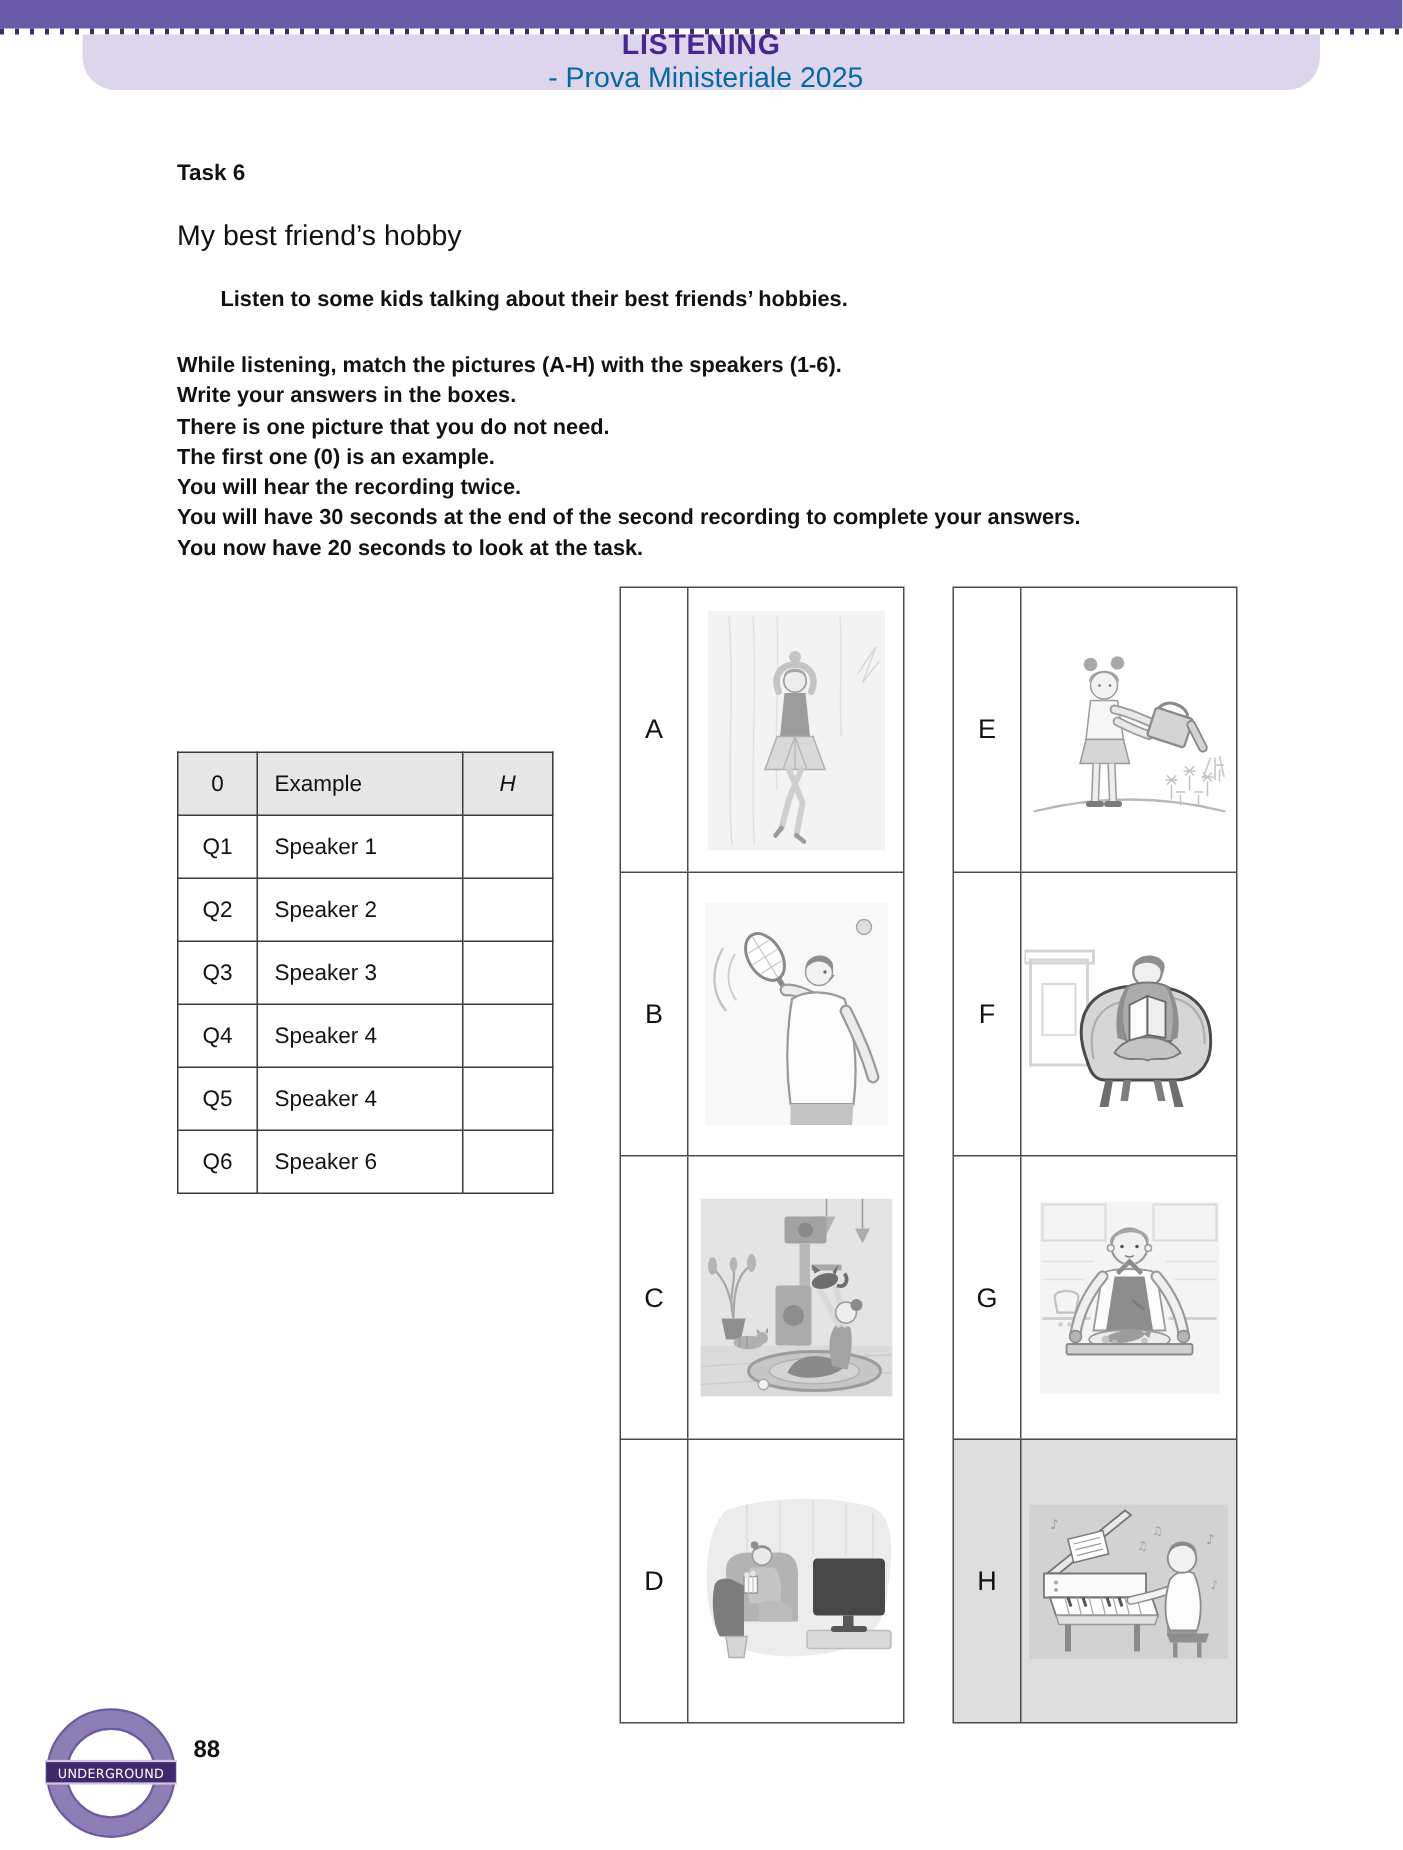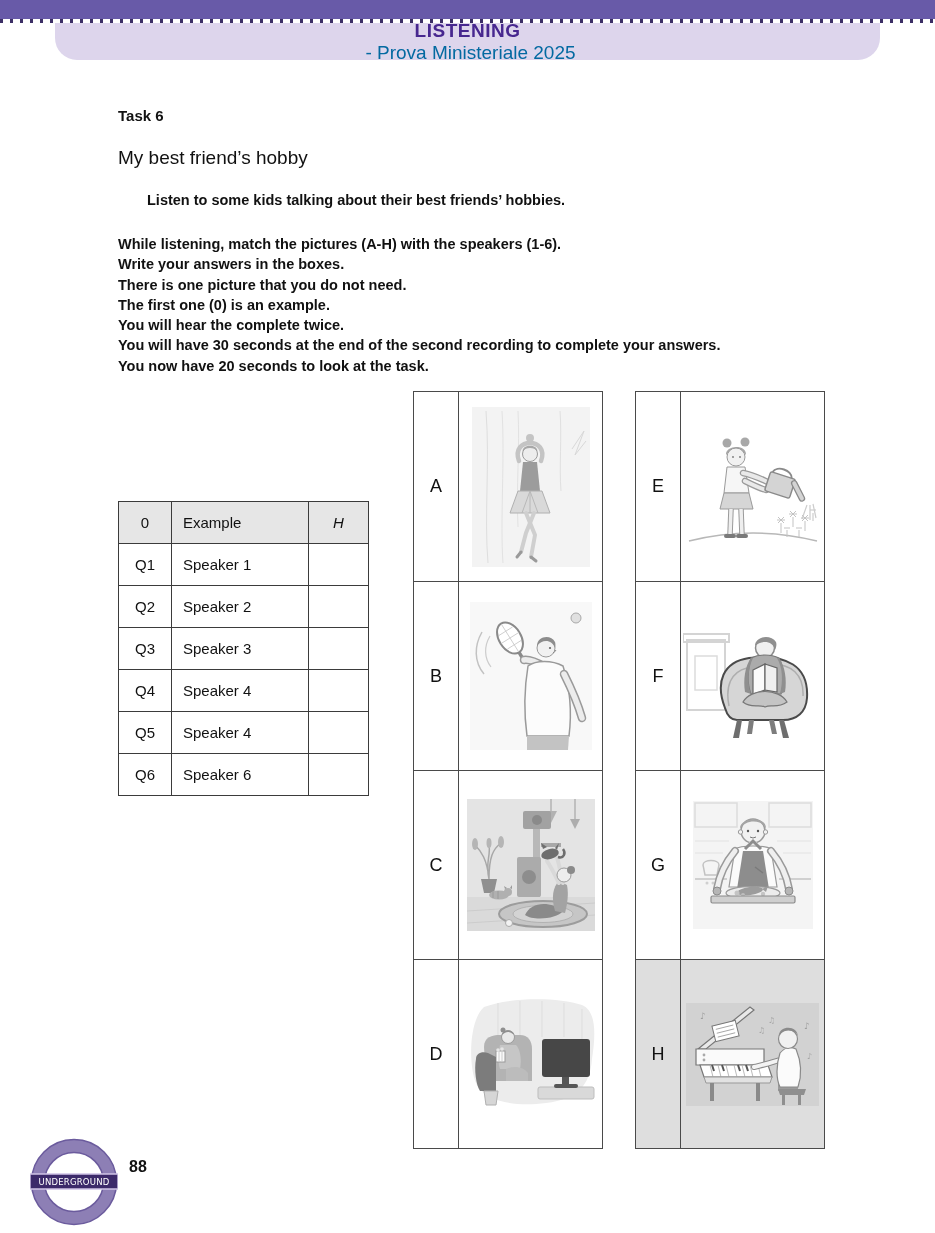--- a/index.html
+++ b/index.html
@@ -62,21 +62,21 @@
 
   <div class="abs task-label">Task 6</div>
   <div class="abs page-title">My best friend’s hobby</div>
   <div class="abs intro">Listen to some kids talking about their best friends’ hobbies.</div>
 
   <div class="abs instructions">
     <div>While listening, match the pictures (A-H) with the speakers (1-6).</div>
     <div>Write your answers in the boxes.</div>
     <div>There is one picture that you do not need.</div>
     <div>The first one (0) is an example.</div>
-    <div>You will hear the complete twice.</div>
+    <div>You will hear the recording twice.</div>
     <div>You will have 30 seconds at the end of the second recording to complete your answers.</div>
     <div>You now have 20 seconds to look at the task.</div>
   </div>
 
   <table class="abs answer-table">
     <tbody>
         <tr class="hdr">
       <td class="c-code">0</td>
       <td class="c-label">Example</td>
       <td class="c-ans">H</td>

